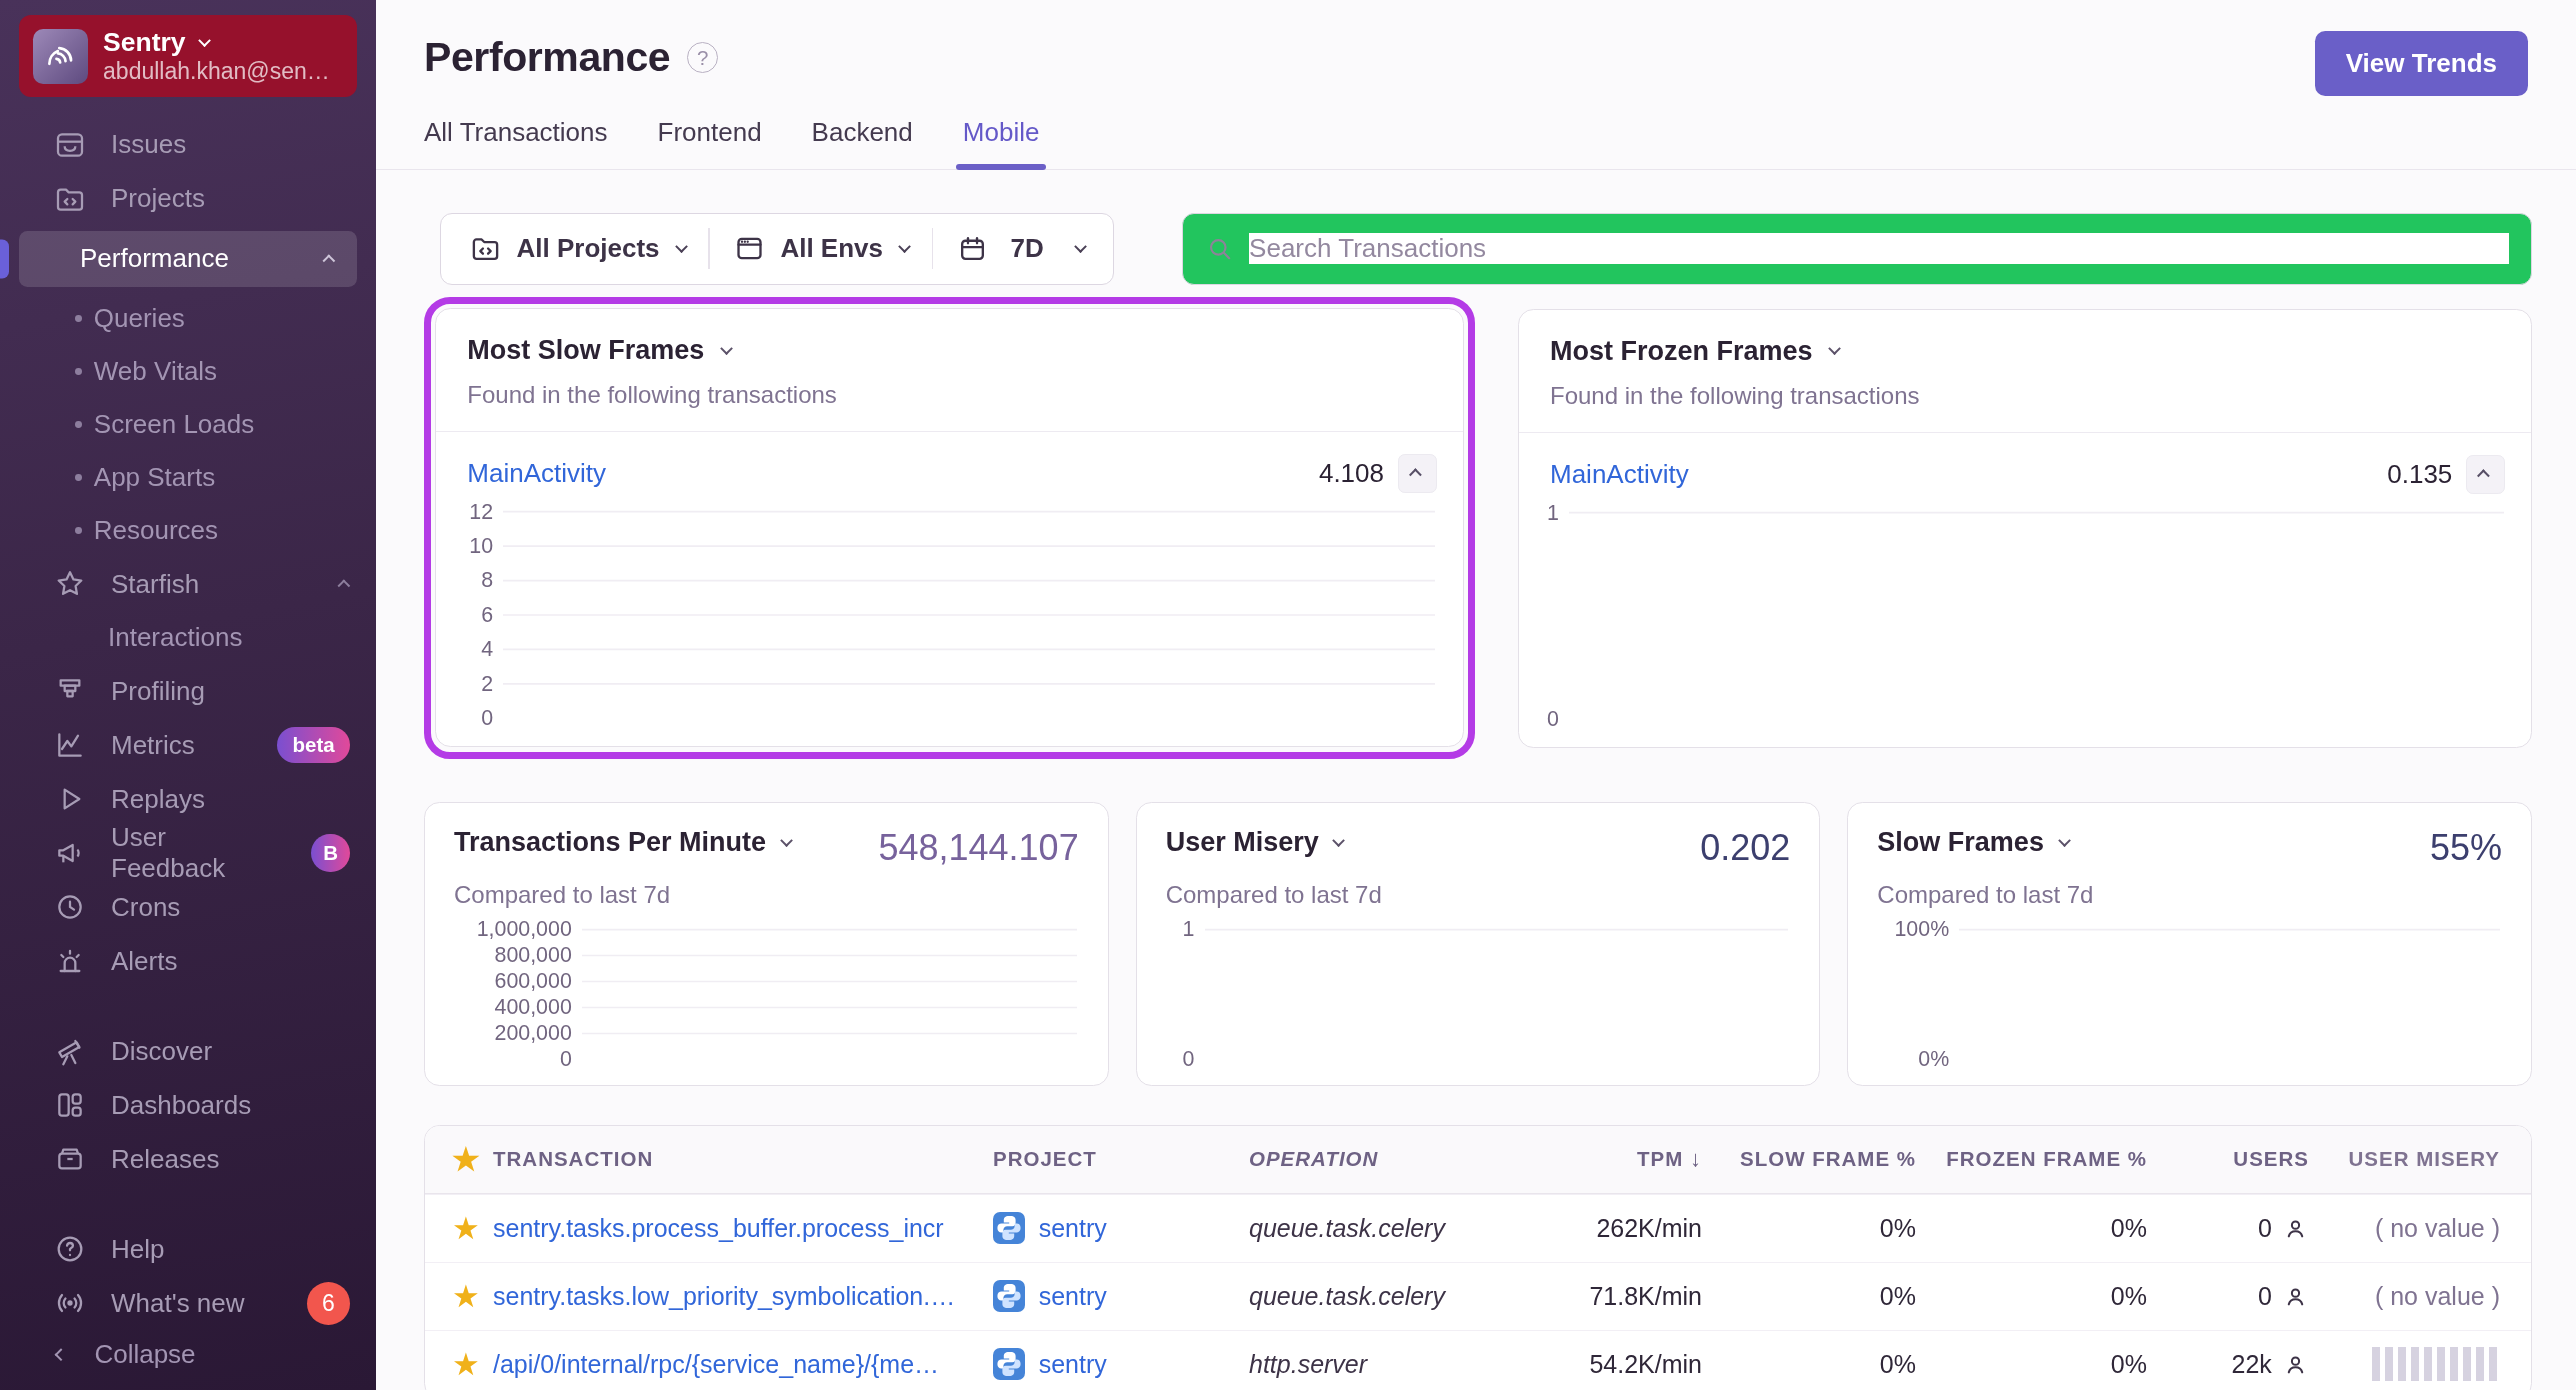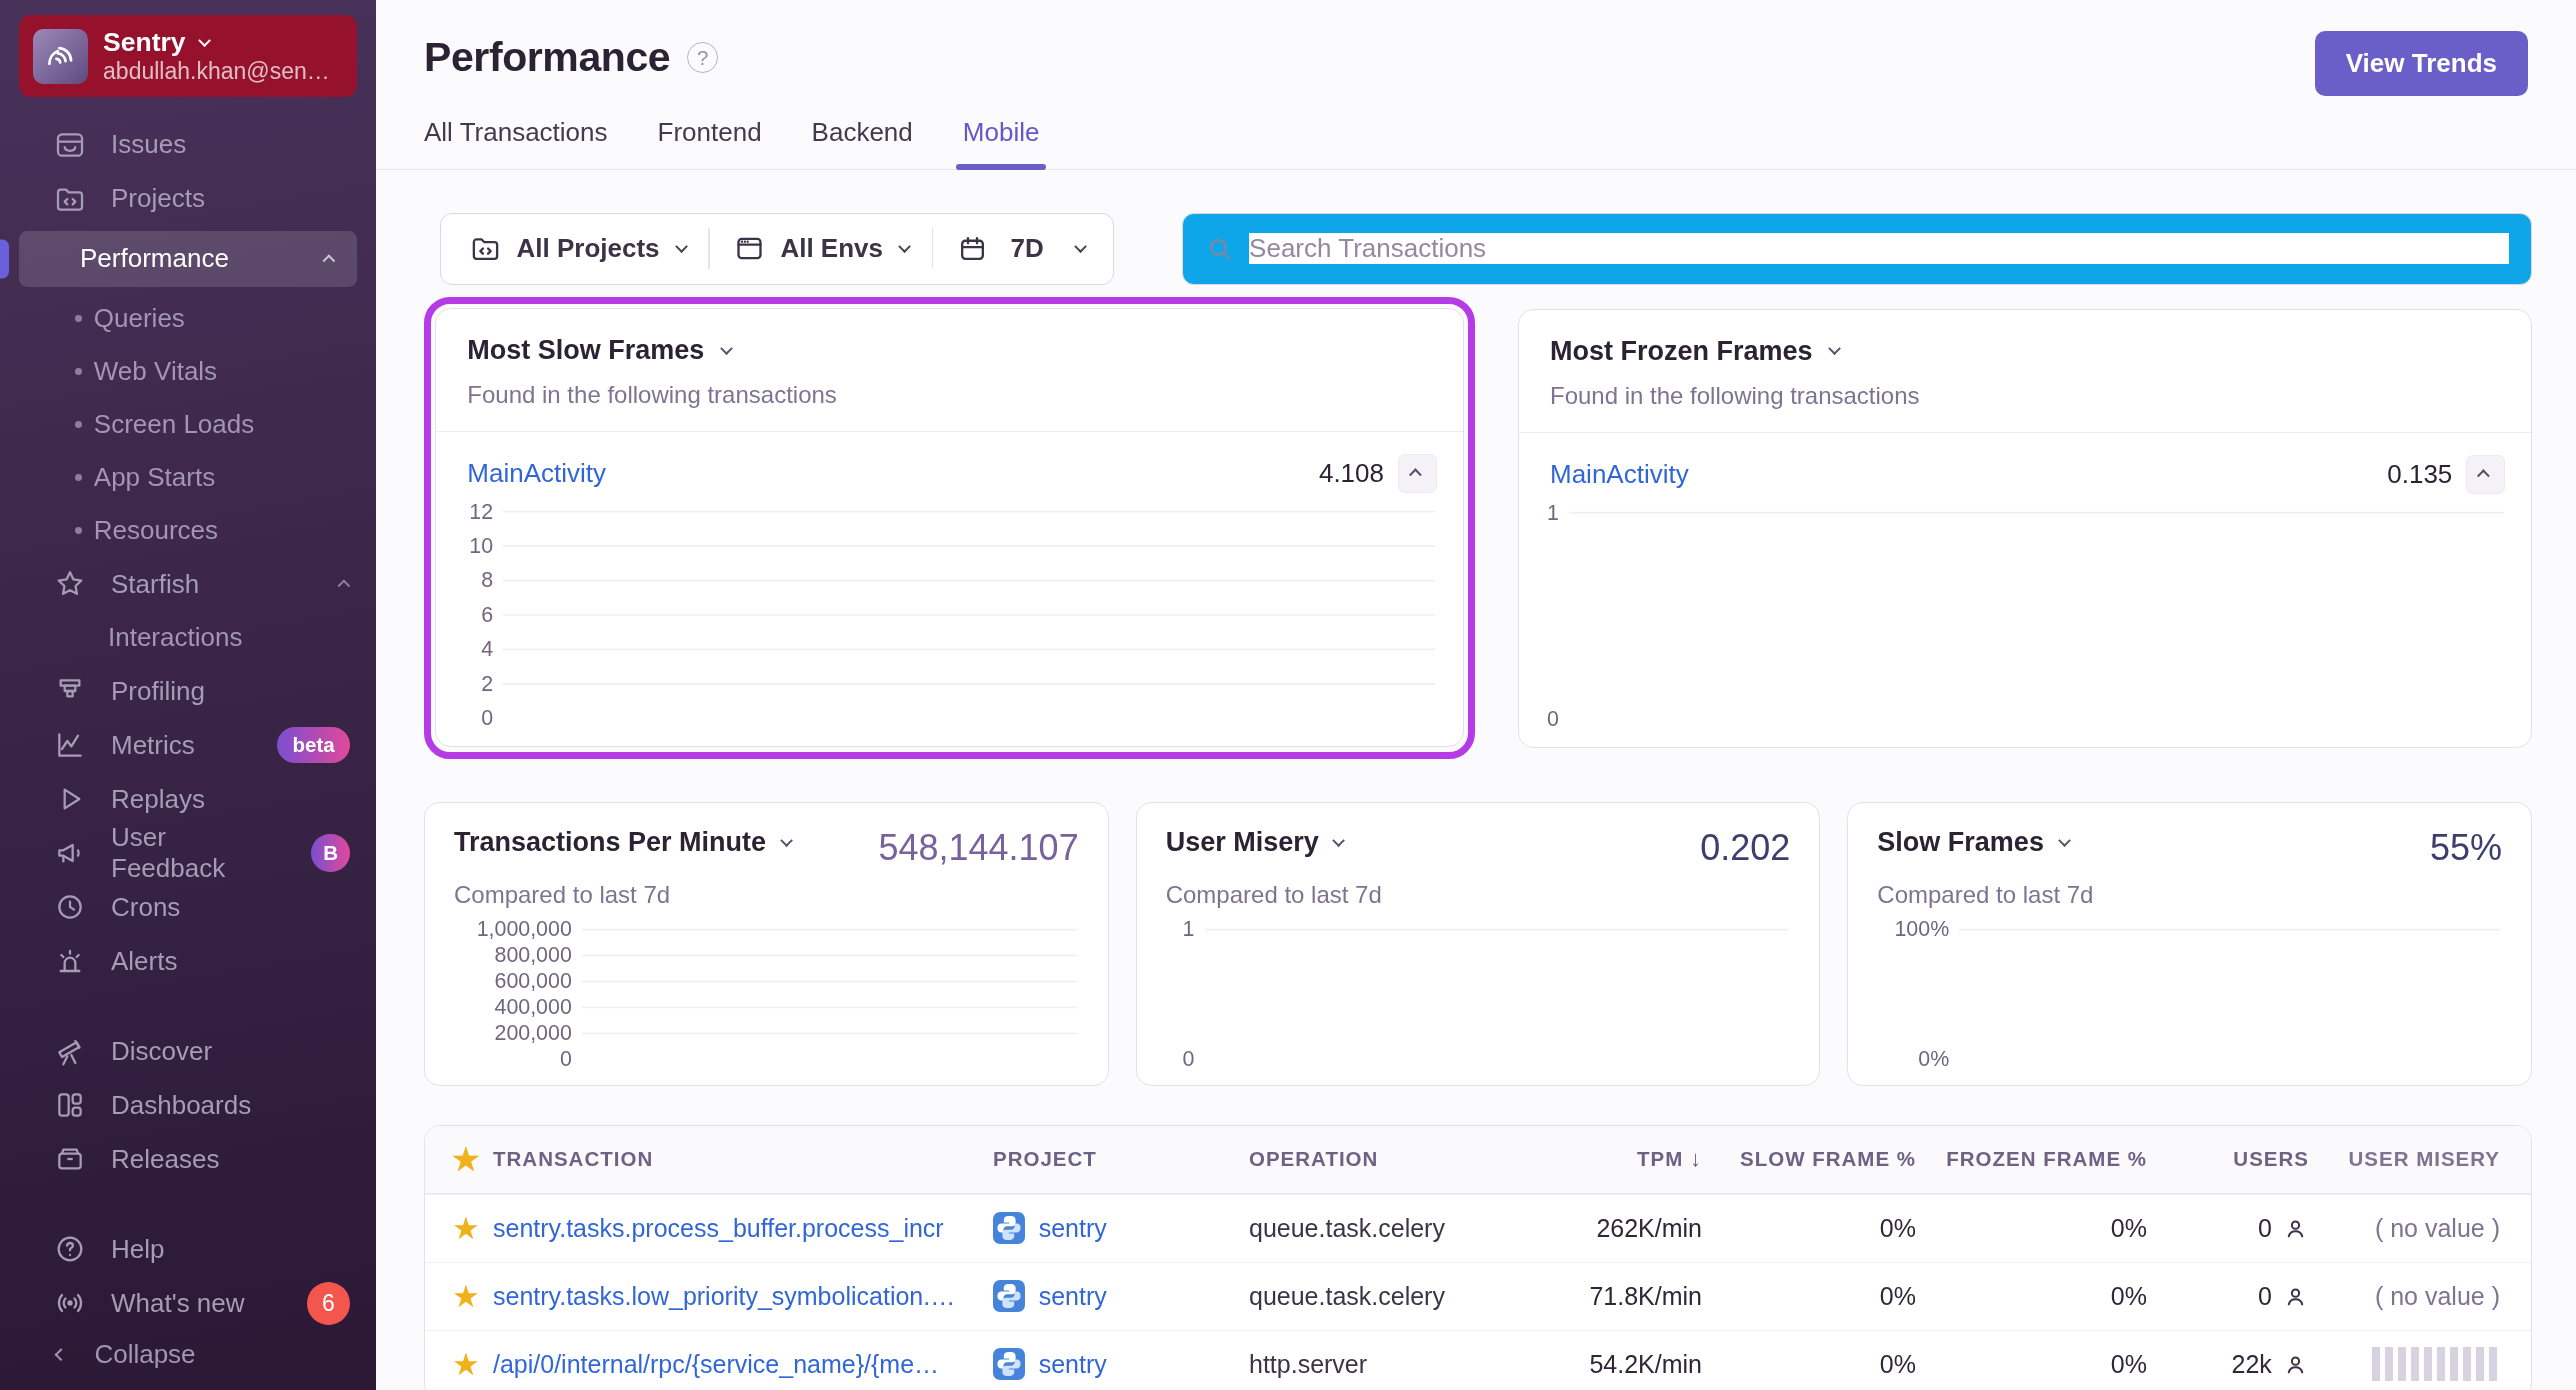--- a/index.html
+++ b/index.html
@@ -67,21 +67,21 @@
 
   .content { padding:0 44px 0 48px; }
   .filter-row { margin-top:43px; display:flex; gap:68px;margin-left:16px; }
   .seg-control { display:flex; align-items:center; background:#fff; border:1.7px solid #ddd7e2;
     border-radius:12px; height:72px; padding:0 5.1px; }
   .seg { display:flex; align-items:center; gap:15.4px; padding:0 24px; font-size:26px;
     font-weight:bold; color:#3d3347; cursor:pointer; }
   .seg svg { width:31px; height:31px; }
   .seg .chv { color:#4a4056; }
   .vdiv { width:1.7px; height:41px; background:#e7e2eb; }
-  .search { flex:1; display:flex; align-items:center; gap:15.4px; background:#0ea5e9;
+  .search { flex:1; display:flex; align-items:center; gap:15.4px; background:#22c55e;
     border:1.7px solid #ddd7e2; border-radius:12px; height:72px; padding:0 22px; }
   .search svg { width:29px; height:29px; }
   .search input { border:none; outline:none; flex:1; font-family:inherit; font-size:26px; color:#574c63; }
   .search input::placeholder { color:#93889f; }
 
   .card { background:#fff; border:1.7px solid #e4e0e8; border-radius:15.4px; }
   .top-widgets { display:flex; gap:43px; margin-top:12px; align-items:flex-start; }
   .ring { border:7.7px solid #b43be6; border-radius:26px; padding:4.3px; width:1051px; }
   .ring .card { width:100%; }
   .frozen-card { width:1014px; margin-top:12px; }
@@ -119,21 +119,21 @@
   .thead { display:flex; align-items:center; background:#faf9fb; height:68px;
     border-bottom:1.7px solid #e9e5ec; font-size:20.5px; font-weight:bold; color:#6e6284; letter-spacing:1px; }
   .trow { display:flex; align-items:center; height:68px; border-top:1.7px solid #f2eff5; font-size:25px; color:#3d3347; }
   .trow:first-of-type { border-top:none; }
   .c-star { width:68px; padding-left:27px; }
   .star { color:#f0b11a; font-size:31px; cursor:pointer; }
   .c-txn { flex:1; padding-right:20.5px; white-space:nowrap; overflow:hidden; text-overflow:ellipsis; }
   .c-txn a, .proj-link { color:#3166d9; text-decoration:none; cursor:pointer; }
   .c-proj { width:256px; display:flex; align-items:center; gap:13.7px; }
   .pyicon { width:32px; height:32px; }
-  .c-op { width:282px; }
+  .c-op { width:282px;font-style:italic; }
   .c-tpm { width:171px; text-align:right; }
   .c-slow { width:214px; text-align:right; }
   .c-frozen { width:231px; text-align:right; }
   .c-users { width:162px; display:flex; justify-content:flex-end; align-items:center; gap:10.2px; }
   .c-users svg { width:27px; height:27px; }
   .c-misery { width:222px; display:flex; justify-content:flex-end; padding-right:31px; color:#7f7391; }
   .bars { width:128px; height:34px;
     background:repeating-linear-gradient(90deg,#d6d2e0 0 7.7px,#ffffff 7.7px 13px); }
   .num { color:#2f2738; }
 </style>

